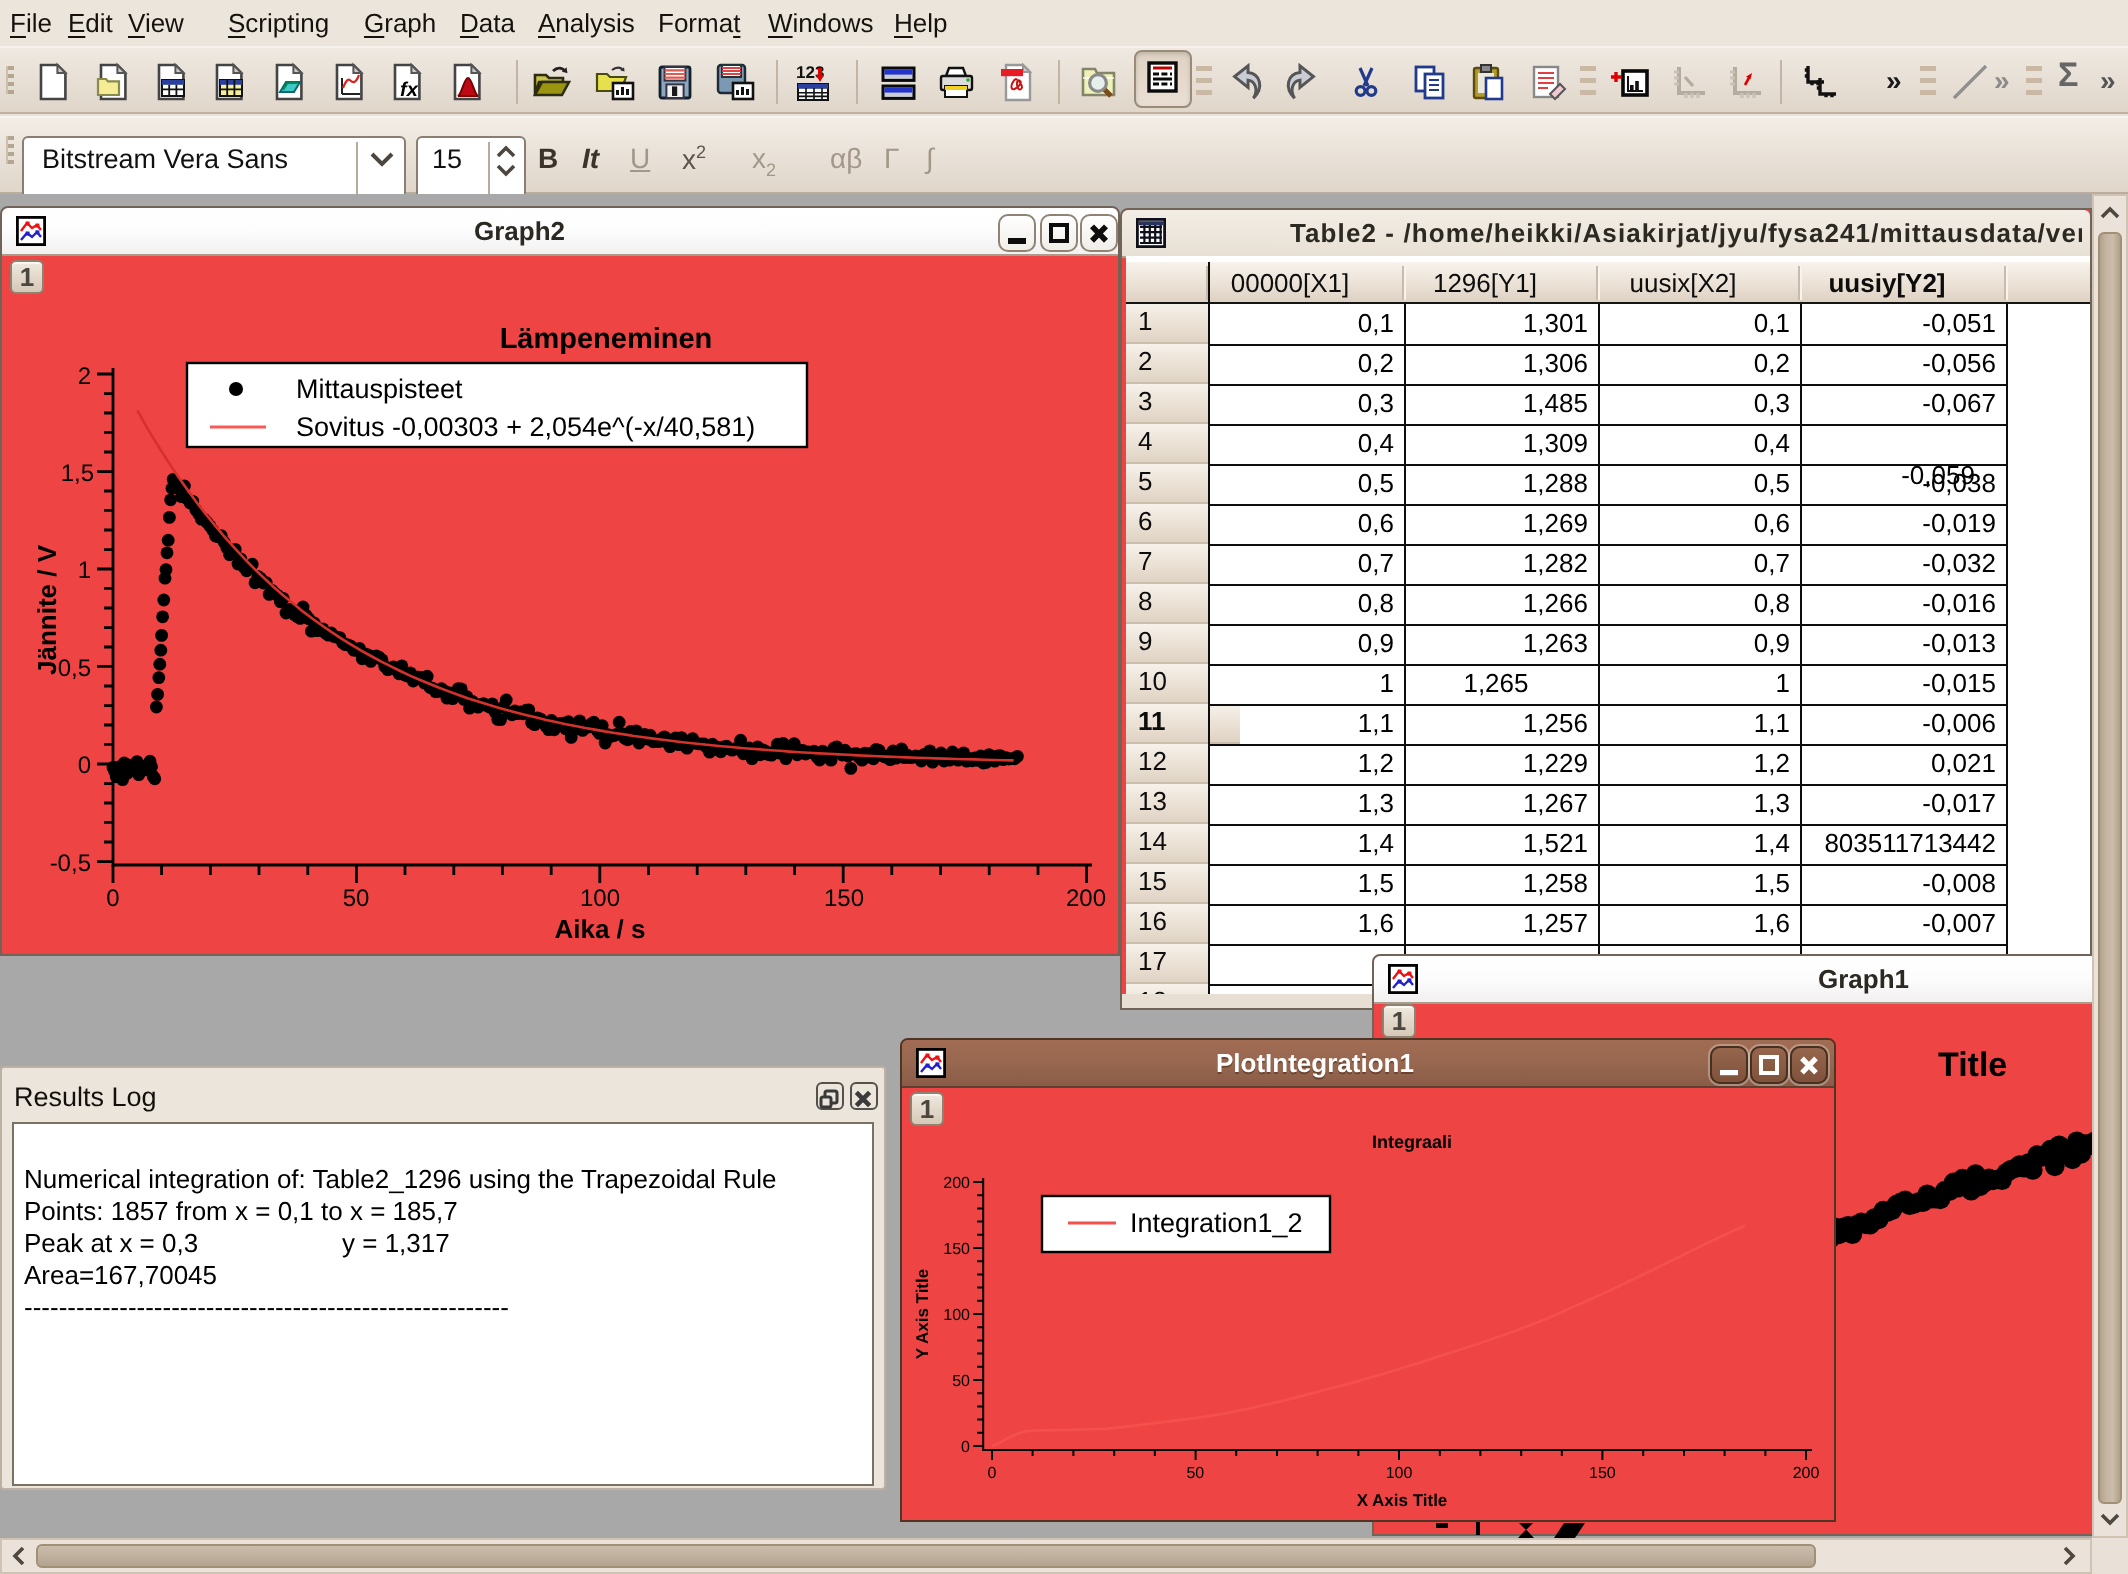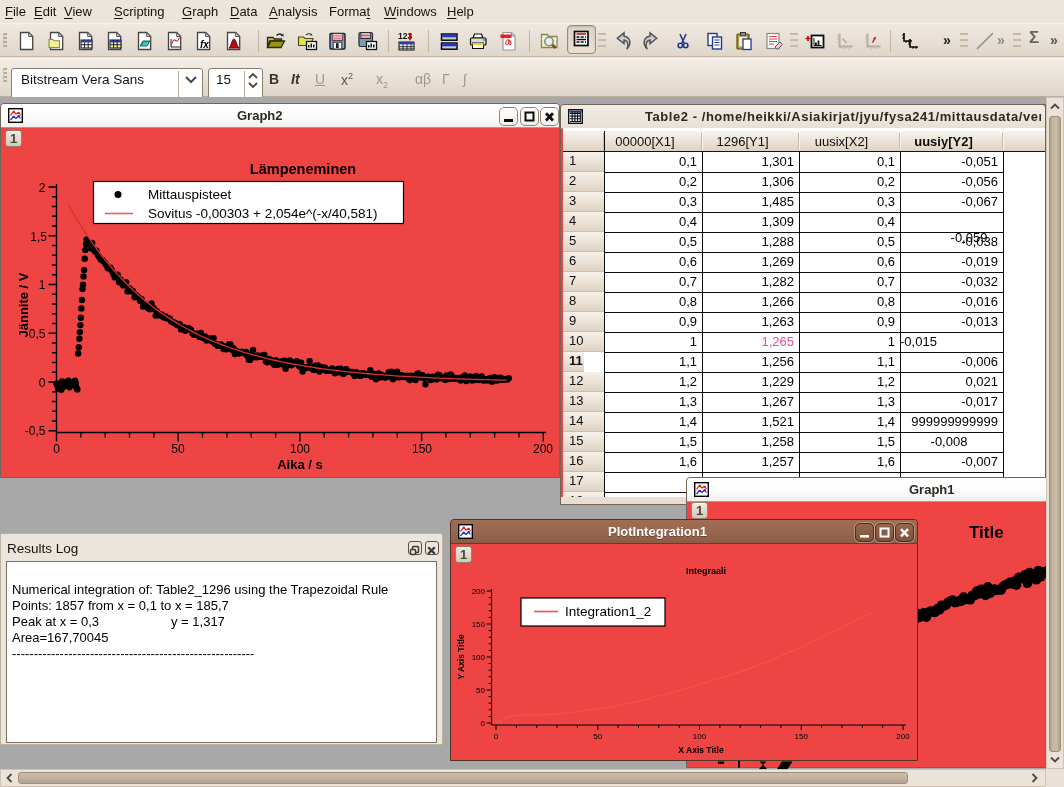--- a/index.html
+++ b/index.html
@@ -300,21 +300,21 @@
 <div class="abs" style="left:0;top:24px;width:41px;height:20px;background:linear-gradient(#f6f1ea,#e9dfd2 60%,#ded2c3);border-bottom:1px solid #cabdab;font-size:13px;color:#0d0d0d;padding:1px 0 0 6px">1</div>
 <div class="abs" style="left:0;top:44px;width:41px;height:20px;background:linear-gradient(#f6f1ea,#e9dfd2 60%,#ded2c3);border-bottom:1px solid #cabdab;font-size:13px;color:#0d0d0d;padding:1px 0 0 6px">2</div>
 <div class="abs" style="left:0;top:64px;width:41px;height:20px;background:linear-gradient(#f6f1ea,#e9dfd2 60%,#ded2c3);border-bottom:1px solid #cabdab;font-size:13px;color:#0d0d0d;padding:1px 0 0 6px">3</div>
 <div class="abs" style="left:0;top:84px;width:41px;height:20px;background:linear-gradient(#f6f1ea,#e9dfd2 60%,#ded2c3);border-bottom:1px solid #cabdab;font-size:13px;color:#0d0d0d;padding:1px 0 0 6px">4</div>
 <div class="abs" style="left:0;top:104px;width:41px;height:20px;background:linear-gradient(#f6f1ea,#e9dfd2 60%,#ded2c3);border-bottom:1px solid #cabdab;font-size:13px;color:#0d0d0d;padding:1px 0 0 6px">5</div>
 <div class="abs" style="left:0;top:124px;width:41px;height:20px;background:linear-gradient(#f6f1ea,#e9dfd2 60%,#ded2c3);border-bottom:1px solid #cabdab;font-size:13px;color:#0d0d0d;padding:1px 0 0 6px">6</div>
 <div class="abs" style="left:0;top:144px;width:41px;height:20px;background:linear-gradient(#f6f1ea,#e9dfd2 60%,#ded2c3);border-bottom:1px solid #cabdab;font-size:13px;color:#0d0d0d;padding:1px 0 0 6px">7</div>
 <div class="abs" style="left:0;top:164px;width:41px;height:20px;background:linear-gradient(#f6f1ea,#e9dfd2 60%,#ded2c3);border-bottom:1px solid #cabdab;font-size:13px;color:#0d0d0d;padding:1px 0 0 6px">8</div>
 <div class="abs" style="left:0;top:184px;width:41px;height:20px;background:linear-gradient(#f6f1ea,#e9dfd2 60%,#ded2c3);border-bottom:1px solid #cabdab;font-size:13px;color:#0d0d0d;padding:1px 0 0 6px">9</div>
 <div class="abs" style="left:0;top:204px;width:41px;height:20px;background:linear-gradient(#f6f1ea,#e9dfd2 60%,#ded2c3);border-bottom:1px solid #cabdab;font-size:13px;color:#0d0d0d;padding:1px 0 0 6px">10</div>
-<div class="abs" style="left:0;top:224px;width:21px;height:20px;background:linear-gradient(#f6f1ea,#e9dfd2 60%,#ded2c3);border-bottom:1px solid #cabdab;font-weight:bold;font-size:13px;color:#0d0d0d;padding:1px 0 0 6px">11</div>
+<div class="abs" style="left:0;top:224px;width:57px;height:20px;background:linear-gradient(#f6f1ea,#e9dfd2 60%,#ded2c3);border-bottom:1px solid #cabdab;font-weight:bold;font-size:13px;color:#0d0d0d;padding:1px 0 0 6px">11</div>
 <div class="abs" style="left:0;top:244px;width:41px;height:20px;background:linear-gradient(#f6f1ea,#e9dfd2 60%,#ded2c3);border-bottom:1px solid #cabdab;font-size:13px;color:#0d0d0d;padding:1px 0 0 6px">12</div>
 <div class="abs" style="left:0;top:264px;width:41px;height:20px;background:linear-gradient(#f6f1ea,#e9dfd2 60%,#ded2c3);border-bottom:1px solid #cabdab;font-size:13px;color:#0d0d0d;padding:1px 0 0 6px">13</div>
 <div class="abs" style="left:0;top:284px;width:41px;height:20px;background:linear-gradient(#f6f1ea,#e9dfd2 60%,#ded2c3);border-bottom:1px solid #cabdab;font-size:13px;color:#0d0d0d;padding:1px 0 0 6px">14</div>
 <div class="abs" style="left:0;top:304px;width:41px;height:20px;background:linear-gradient(#f6f1ea,#e9dfd2 60%,#ded2c3);border-bottom:1px solid #cabdab;font-size:13px;color:#0d0d0d;padding:1px 0 0 6px">15</div>
 <div class="abs" style="left:0;top:324px;width:41px;height:20px;background:linear-gradient(#f6f1ea,#e9dfd2 60%,#ded2c3);border-bottom:1px solid #cabdab;font-size:13px;color:#0d0d0d;padding:1px 0 0 6px">16</div>
 <div class="abs" style="left:0;top:344px;width:41px;height:20px;background:linear-gradient(#f6f1ea,#e9dfd2 60%,#ded2c3);border-bottom:1px solid #cabdab;font-size:13px;color:#0d0d0d;padding:1px 0 0 6px">17</div>
 <div class="abs" style="left:0;top:364px;width:41px;height:20px;background:linear-gradient(#f6f1ea,#e9dfd2 60%,#ded2c3);border-bottom:1px solid #cabdab;font-size:13px;color:#0d0d0d;padding:1px 0 0 6px">18</div>
 <div class="abs" style="left:41px;top:3px;width:1px;height:366px;background:#0d0d0d"></div>
 <div class="abs" style="left:139px;top:24px;width:1px;height:345px;background:#0d0d0d"></div>
 <div class="abs" style="left:236px;top:24px;width:1px;height:345px;background:#0d0d0d"></div>
@@ -367,43 +367,43 @@
 <div class="abs" style="left:337px;top:144px;width:98px;text-align:right;font-size:13px;color:#000;padding-top:2px">-0,032</div>
 <div class="abs" style="left:41px;top:164px;width:93px;text-align:right;font-size:13px;color:#000;padding-top:2px">0,8</div>
 <div class="abs" style="left:139px;top:164px;width:92px;text-align:right;font-size:13px;color:#000;padding-top:2px">1,266</div>
 <div class="abs" style="left:236px;top:164px;width:96px;text-align:right;font-size:13px;color:#000;padding-top:2px">0,8</div>
 <div class="abs" style="left:337px;top:164px;width:98px;text-align:right;font-size:13px;color:#000;padding-top:2px">-0,016</div>
 <div class="abs" style="left:41px;top:184px;width:93px;text-align:right;font-size:13px;color:#000;padding-top:2px">0,9</div>
 <div class="abs" style="left:139px;top:184px;width:92px;text-align:right;font-size:13px;color:#000;padding-top:2px">1,263</div>
 <div class="abs" style="left:236px;top:184px;width:96px;text-align:right;font-size:13px;color:#000;padding-top:2px">0,9</div>
 <div class="abs" style="left:337px;top:184px;width:98px;text-align:right;font-size:13px;color:#000;padding-top:2px">-0,013</div>
 <div class="abs" style="left:41px;top:204px;width:93px;text-align:right;font-size:13px;color:#000;padding-top:2px">1</div>
-<div class="abs" style="left:139px;top:204px;width:92px;text-align:right;font-size:13px;color:#ec4899;padding-top:2px">1,265</div>
+<div class="abs" style="left:139px;top:204px;width:92px;text-align:center;font-size:13px;color:#000000;padding-top:2px">1,265</div>
 <div class="abs" style="left:236px;top:204px;width:96px;text-align:right;font-size:13px;color:#000;padding-top:2px">1</div>
-<div class="abs" style="left:337px;top:204px;width:98px;font-size:13px;color:#000;padding-top:2px">-0,015</div>
+<div class="abs" style="left:337px;top:204px;width:98px;text-align:right;font-size:13px;color:#000;padding-top:2px">-0,015</div>
 <div class="abs" style="left:41px;top:224px;width:93px;text-align:right;font-size:13px;color:#000;padding-top:2px">1,1</div>
 <div class="abs" style="left:139px;top:224px;width:92px;text-align:right;font-size:13px;color:#000;padding-top:2px">1,256</div>
 <div class="abs" style="left:236px;top:224px;width:96px;text-align:right;font-size:13px;color:#000;padding-top:2px">1,1</div>
 <div class="abs" style="left:337px;top:224px;width:98px;text-align:right;font-size:13px;color:#000;padding-top:2px">-0,006</div>
 <div class="abs" style="left:41px;top:244px;width:93px;text-align:right;font-size:13px;color:#000;padding-top:2px">1,2</div>
 <div class="abs" style="left:139px;top:244px;width:92px;text-align:right;font-size:13px;color:#000;padding-top:2px">1,229</div>
 <div class="abs" style="left:236px;top:244px;width:96px;text-align:right;font-size:13px;color:#000;padding-top:2px">1,2</div>
 <div class="abs" style="left:337px;top:244px;width:98px;text-align:right;font-size:13px;color:#000;padding-top:2px">0,021</div>
 <div class="abs" style="left:41px;top:264px;width:93px;text-align:right;font-size:13px;color:#000;padding-top:2px">1,3</div>
 <div class="abs" style="left:139px;top:264px;width:92px;text-align:right;font-size:13px;color:#000;padding-top:2px">1,267</div>
 <div class="abs" style="left:236px;top:264px;width:96px;text-align:right;font-size:13px;color:#000;padding-top:2px">1,3</div>
 <div class="abs" style="left:337px;top:264px;width:98px;text-align:right;font-size:13px;color:#000;padding-top:2px">-0,017</div>
 <div class="abs" style="left:41px;top:284px;width:93px;text-align:right;font-size:13px;color:#000;padding-top:2px">1,4</div>
 <div class="abs" style="left:139px;top:284px;width:92px;text-align:right;font-size:13px;color:#000;padding-top:2px">1,521</div>
 <div class="abs" style="left:236px;top:284px;width:96px;text-align:right;font-size:13px;color:#000;padding-top:2px">1,4</div>
-<div class="abs" style="left:337px;top:284px;width:98px;text-align:right;font-size:13px;color:#000;padding-top:2px">999999999999</div>
+<div class="abs" style="left:337px;top:284px;width:98px;text-align:right;font-size:13px;color:#000;padding-top:2px">803511713442</div>
 <div class="abs" style="left:41px;top:304px;width:93px;text-align:right;font-size:13px;color:#000;padding-top:2px">1,5</div>
 <div class="abs" style="left:139px;top:304px;width:92px;text-align:right;font-size:13px;color:#000;padding-top:2px">1,258</div>
 <div class="abs" style="left:236px;top:304px;width:96px;text-align:right;font-size:13px;color:#000;padding-top:2px">1,5</div>
-<div class="abs" style="left:337px;top:304px;width:98px;text-align:center;font-size:13px;color:#000;padding-top:2px">-0,008</div>
+<div class="abs" style="left:337px;top:304px;width:98px;text-align:right;font-size:13px;color:#000;padding-top:2px">-0,008</div>
 <div class="abs" style="left:41px;top:324px;width:93px;text-align:right;font-size:13px;color:#000;padding-top:2px">1,6</div>
 <div class="abs" style="left:139px;top:324px;width:92px;text-align:right;font-size:13px;color:#000;padding-top:2px">1,257</div>
 <div class="abs" style="left:236px;top:324px;width:96px;text-align:right;font-size:13px;color:#000;padding-top:2px">1,6</div>
 <div class="abs" style="left:337px;top:324px;width:98px;text-align:right;font-size:13px;color:#000;padding-top:2px">-0,007</div>
 </div>
 <div class="abs" style="left:560px;top:400px;width:486px;height:8px;background:#e8dfd4;border:1px solid #6f6457;border-top:none;z-index:1"></div>
 
 <div class="win" style="left:686px;top:380px;width:370px;height:291px;z-index:2">
   <div class="tbar"></div>
   <div class="ttxt" style="left:222px">Graph1</div>

